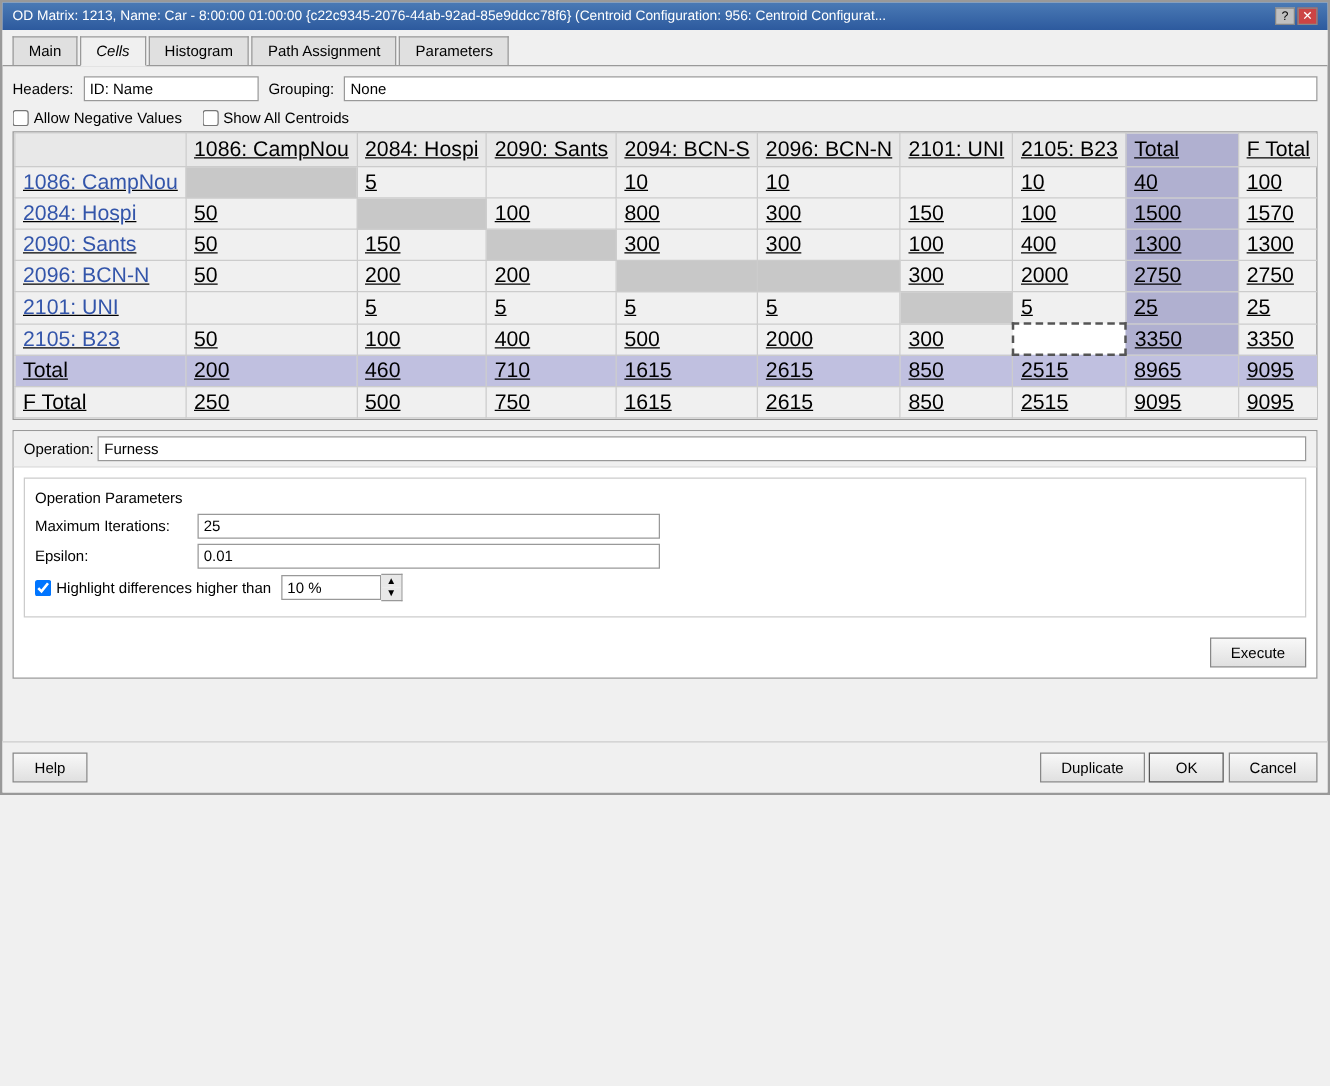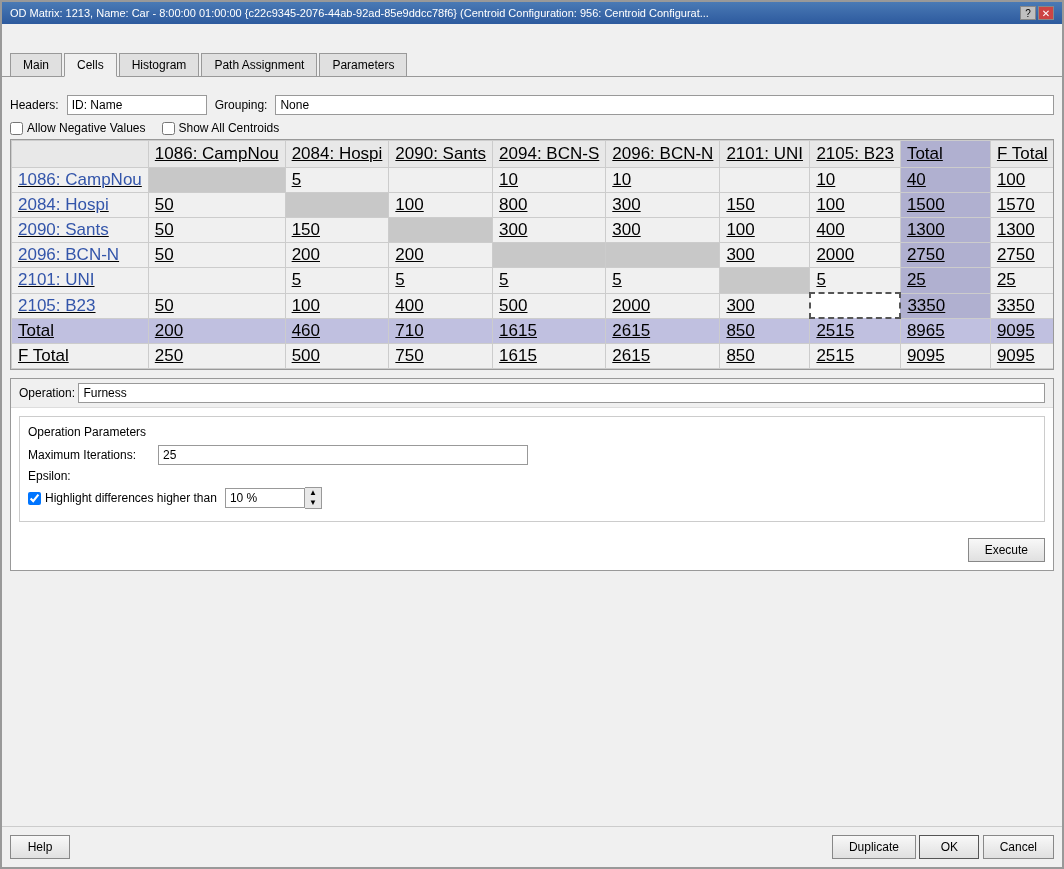--- a/index.html
+++ b/index.html
@@ -1,26 +1,25 @@
 <!DOCTYPE html>
 <html><head>
   <meta charset="utf-8">
   <style>
     * { box-sizing: border-box; margin: 0; padding: 0; }
     body { font-family: Arial, sans-serif; font-size: 12px; background: #f0f0f0; }
 
     .window {
       width: 1064px;
-      height: 869px;
+      height: 636px;
       border: 2px solid #999;
       display: flex;
       flex-direction: column;
       background: #f0f0f0;
       position: relative;
-      gap: 10px;
     }
 
     .title-bar {
       background: linear-gradient(to bottom, #4a7ab5, #2d5a9e);
       color: white;
       padding: 4px 8px;
       display: flex;
       align-items: center;
       justify-content: space-between;
       font-size: 11px;
@@ -49,40 +48,41 @@
       justify-content: center;
       font-size: 10px;
       cursor: pointer;
       color: #000;
     }
 
     .title-btn.close { background: #cc4444; color: white; }
 
     .tabs-bar {
       background: #f0f0f0;
-      padding: 19px 8px 0 8px;
+      padding: 5px 8px 0 8px;
       display: flex;
       border-bottom: 1px solid #999;
     }
 
     .tab {
       padding: 4px 12px;
       border: 1px solid #999;
       border-bottom: none;
       background: #e0e0e0;
       cursor: pointer;
       margin-right: 2px;
       font-size: 12px;
     }
 
     .tab.active {
       background: #f0f0f0;
       border-bottom: 1px solid #f0f0f0;
       margin-bottom: -1px;
       z-index: 1;
+      font-style: italic;
     }
 
     .content {
       flex: 1;
       padding: 8px;
       display: flex;
       flex-direction: column;
       overflow: hidden;
     }
 
@@ -496,20 +496,21 @@
       <div class="operation-params">
         <div class="operation-params-title">Operation Parameters</div>
 
         <div class="param-row">
           <span class="param-label">Maximum Iterations:</span>
           <input type="text" class="param-input" value="25" style="">
         </div>
 
         <div class="param-row">
           <span class="param-label">Epsilon:</span>
+          <input type="text" class="param-input" value="0.01" style="">
         </div>
 
         <div class="highlight-row">
           <label style="display:flex;align-items:center;gap:4px;">
             <input type="checkbox" checked="" style="">
             <span>Highlight differences higher than</span>
           </label>
           <div class="highlight-spinner">
             <input type="text" class="spinner-box" value="10 %" style="">
             <div class="spinner-btns">

